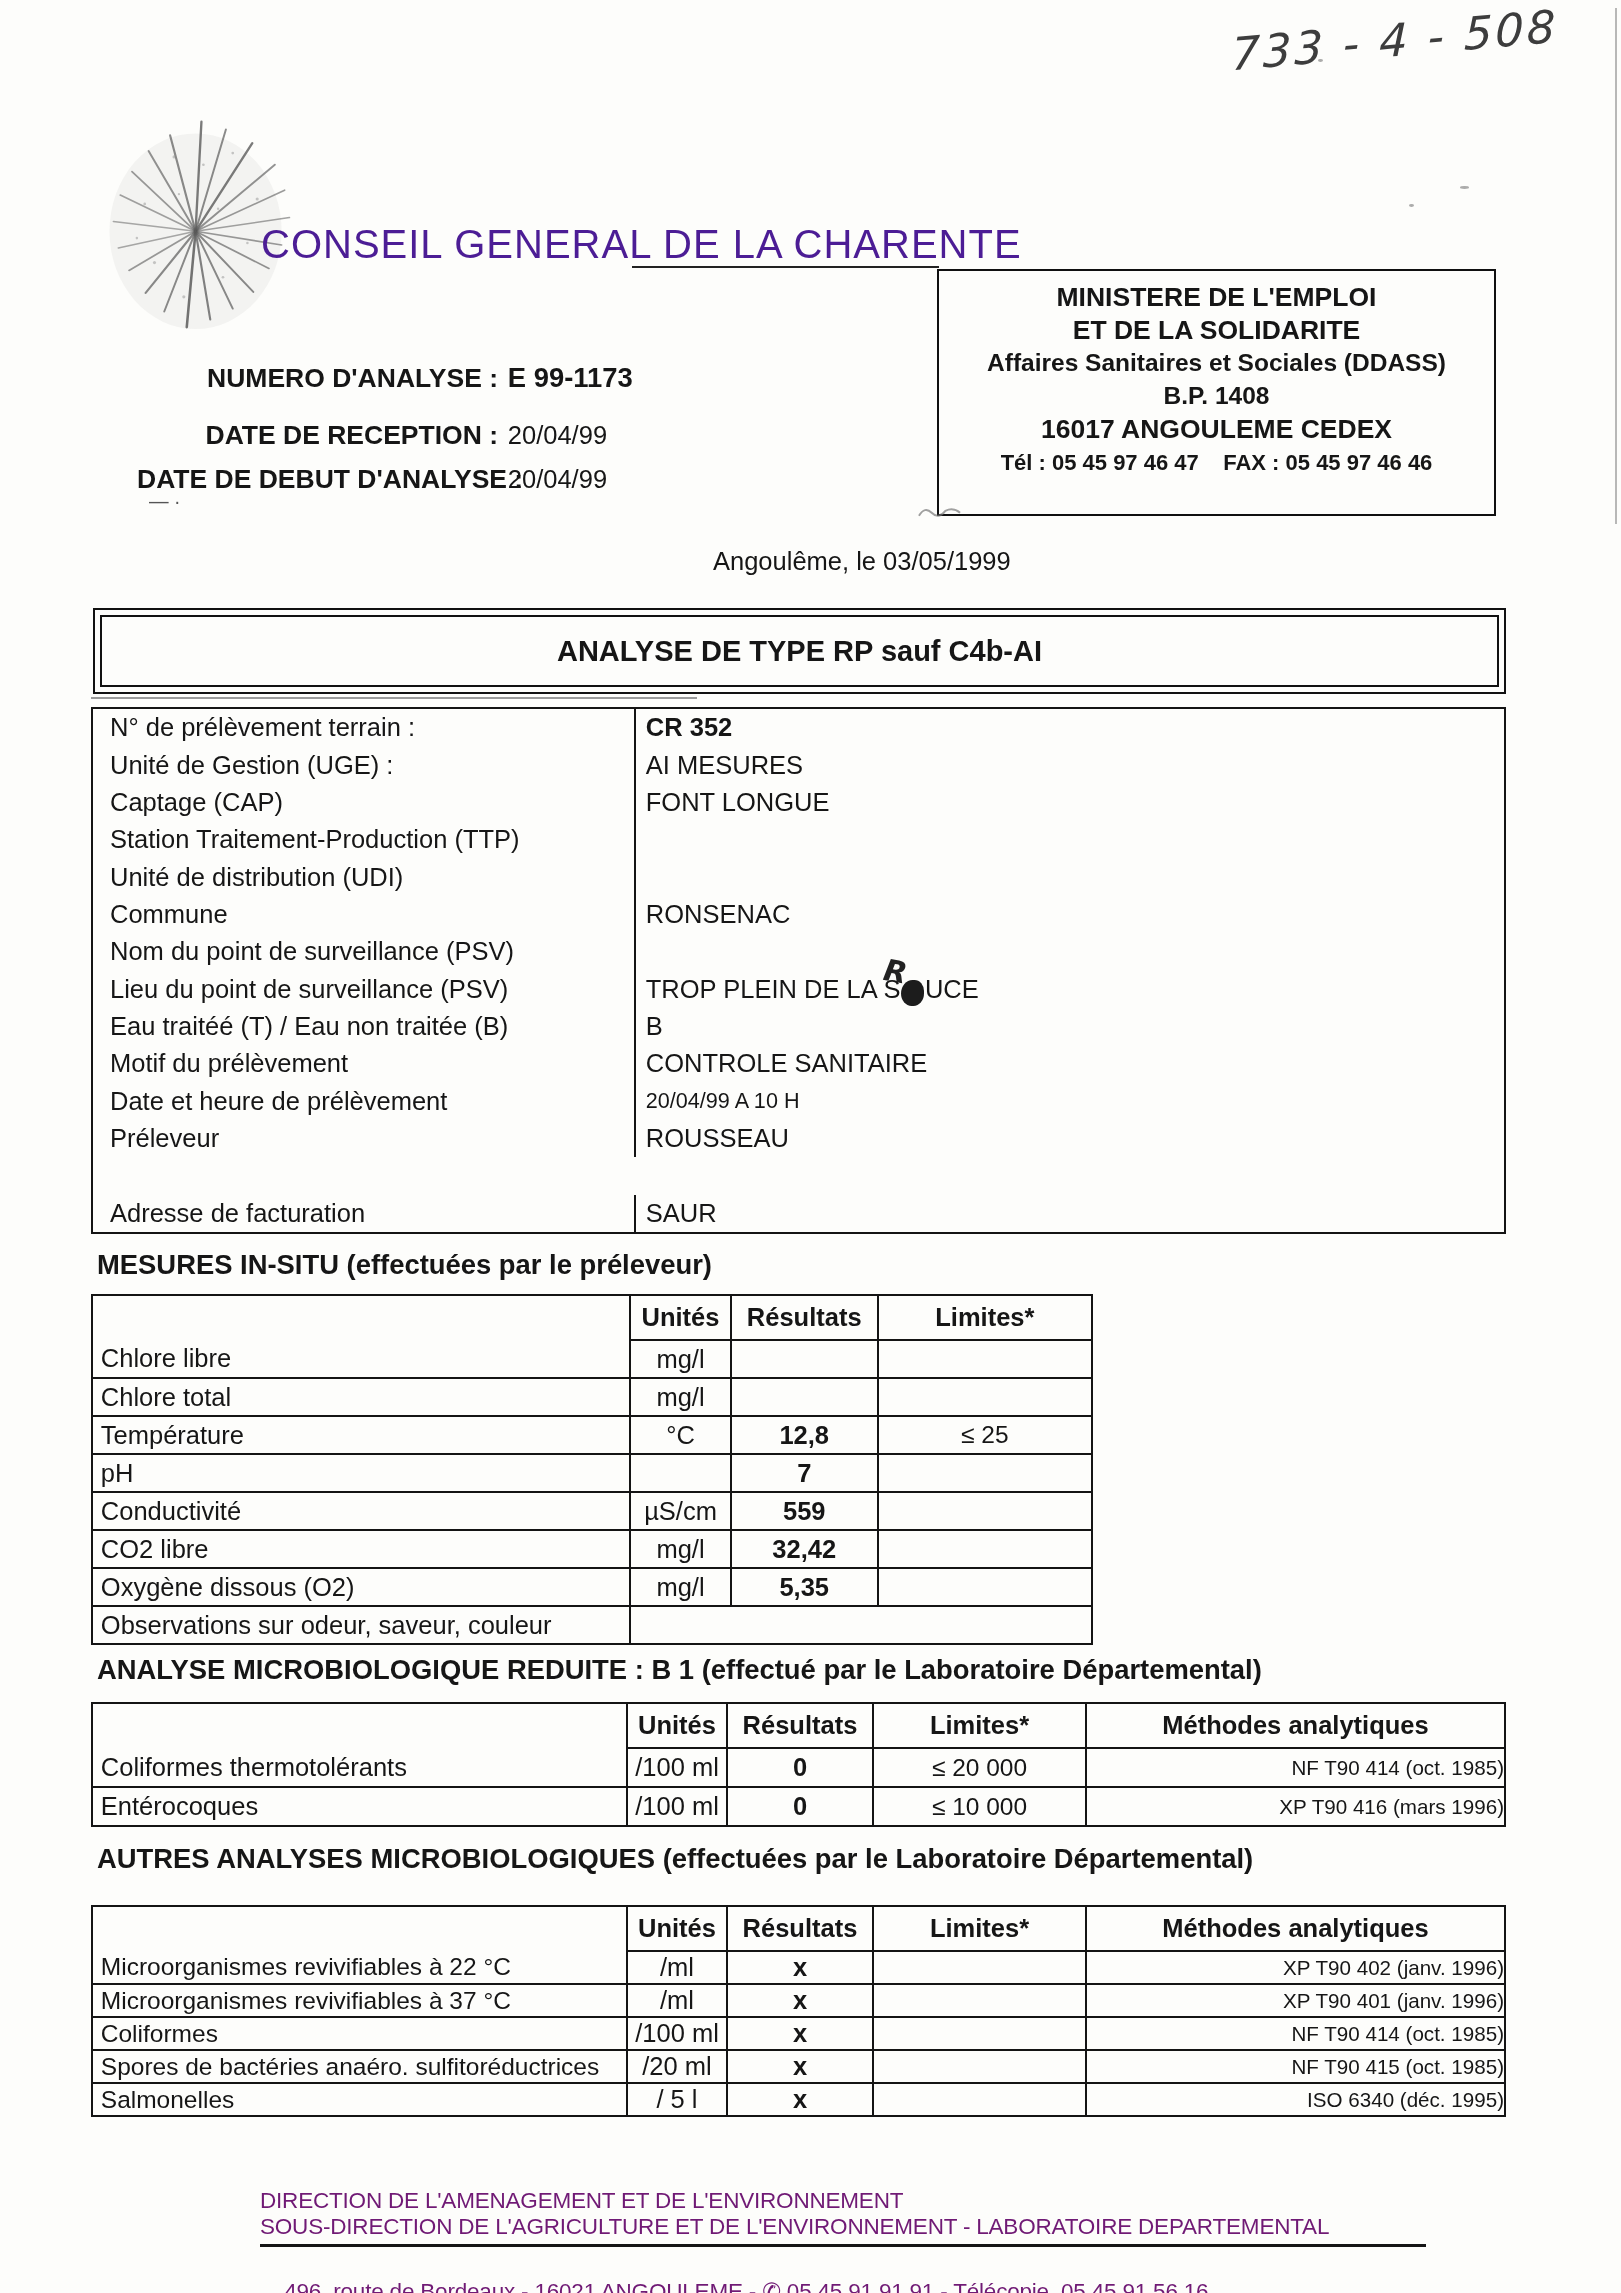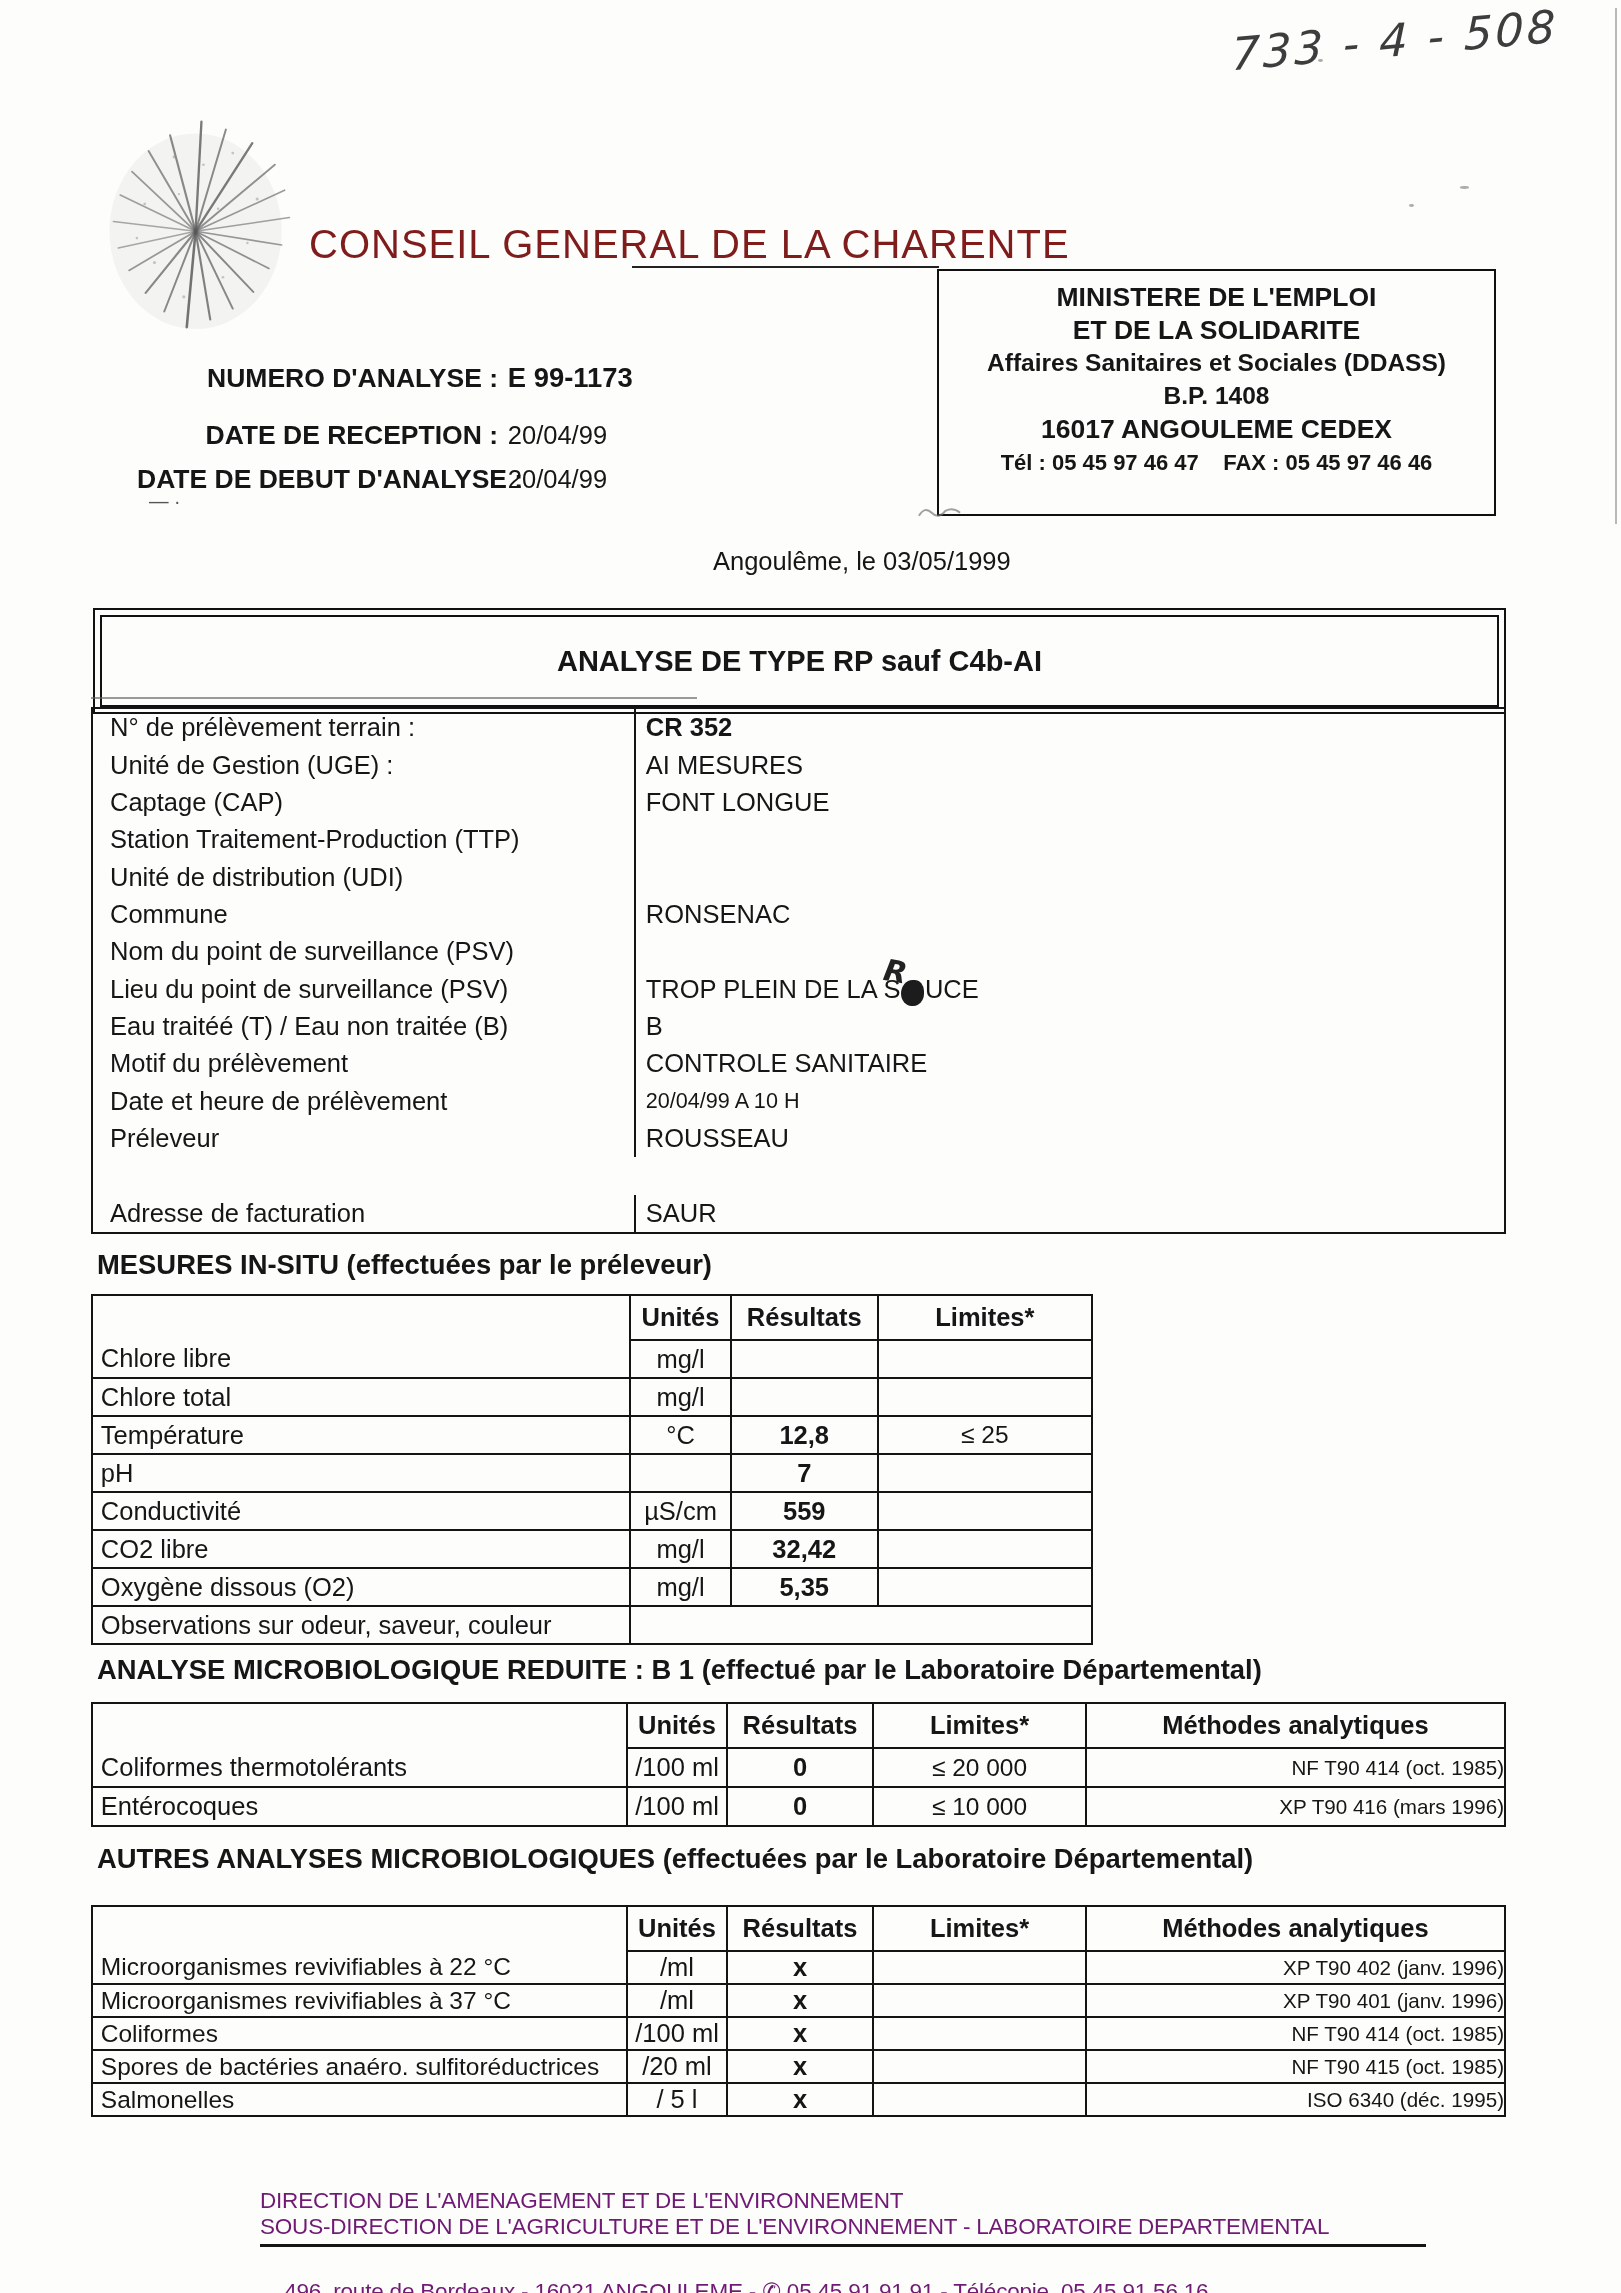--- a/index.html
+++ b/index.html
@@ -1,21 +1,21 @@
 <!DOCTYPE html>
 <html><head>
 <meta charset="utf-8">
 <style>
   html,body{margin:0;padding:0;background:#e8e8e8;}
   .page{position:relative;width:1621px;height:2294px;background:#fdfdfb;margin:0 auto;
         font-family:"Liberation Sans", sans-serif;color:#161616;overflow:hidden;}
   .abs{position:absolute;}
 
   
-  .org-title{left:261px;top:222px;font-size:40px;letter-spacing:1px;color:#7f1d1d;white-space:nowrap;margin-left:48px;}
+  .org-title{left:261px;top:222px;font-size:40px;letter-spacing:1px;color:#4c1d95;white-space:nowrap;}
   .org-underline{left:632px;top:266px;width:307px;height:2px;background:#222;}
   .ministry{left:937px;top:269px;width:559px;height:247px;border:2.9px solid #101010;text-align:center;
             padding-top:9.8px;box-sizing:border-box;font-weight:bold;}
   .m1,.m2{font-size:26.5px;line-height:33px;}
   .m3,.m4{font-size:24.5px;line-height:32px;}
   .m5{font-size:24.5px;line-height:33px;}
   .m6{font-size:26.5px;line-height:35px;}
   .m7{font-size:22px;line-height:32px;white-space:pre;}
 
   .an-line{white-space:nowrap;}
@@ -23,21 +23,21 @@
   .an-value{margin-left:9.8px;font-size:25.5px;}
   .an-value.b{font-weight:bold;font-size:27.4px;}
 
   .dateline{left:713px;top:547px;font-size:25.5px;}
 
   .handwritten{left:1231px;top:13.7px;font-size:45px;color:#3d3d3d;font-style:italic;
                font-family:"DejaVu Sans", sans-serif;letter-spacing:2.9px;
                transform:rotate(-5deg) skewX(-6deg);white-space:nowrap;}
 
   
-  .title-box{left:93px;top:608px;width:1413px;height:106px;border:2.9px solid #111;box-sizing:border-box;}
+  .title-box{left:93px;top:608px;width:1413px;height:86px;border:2.9px solid #111;box-sizing:border-box;}
   .title-inner{position:absolute;left:4.9px;top:4.9px;right:4.9px;bottom:4.9px;border:2px solid #111;
                display:flex;align-items:center;justify-content:center;font-size:29px;font-weight:bold;}
   .stray-line{left:91px;top:697px;width:606px;height:2px;background:#666;opacity:.65;}
 
   
   .info-table{left:91px;top:707px;width:1415px;height:527px;border:2.9px solid #141414;box-sizing:border-box;
               display:flex;flex-direction:column;}
   .irow{display:flex;flex:1;}
   .ilab{width:535px;min-width:535px;border-right:2px solid #141414;display:flex;align-items:center;
         padding-left:9px;font-size:25.5px;box-sizing:border-box;margin-left:8px;}

